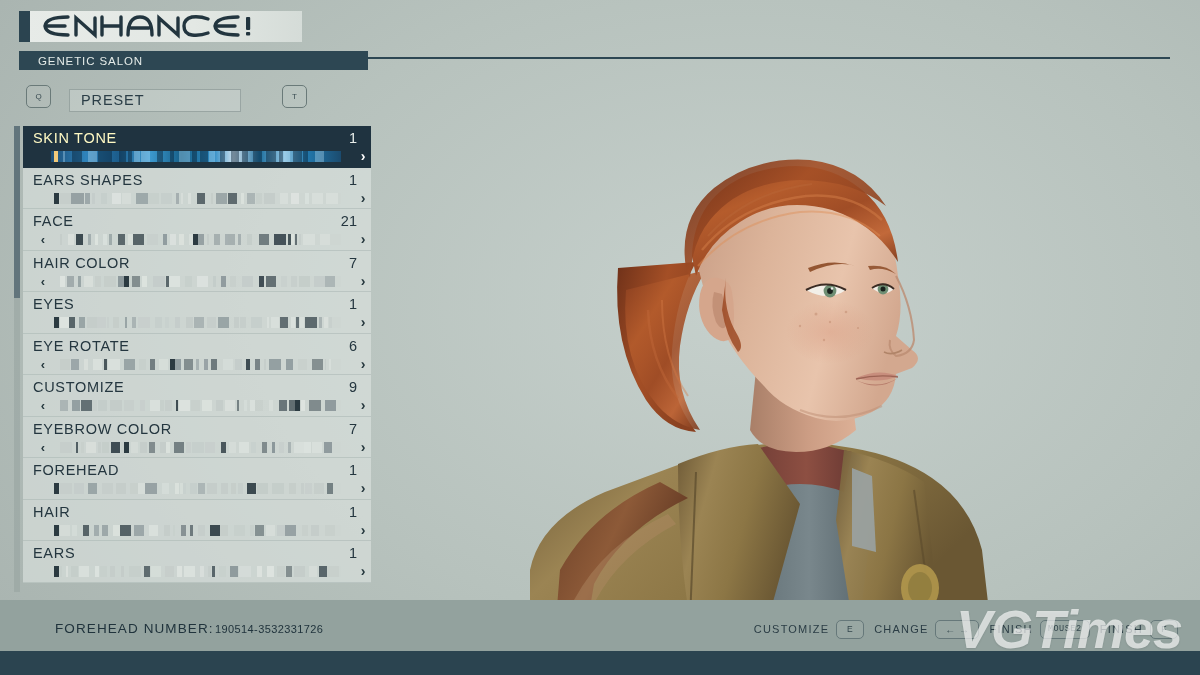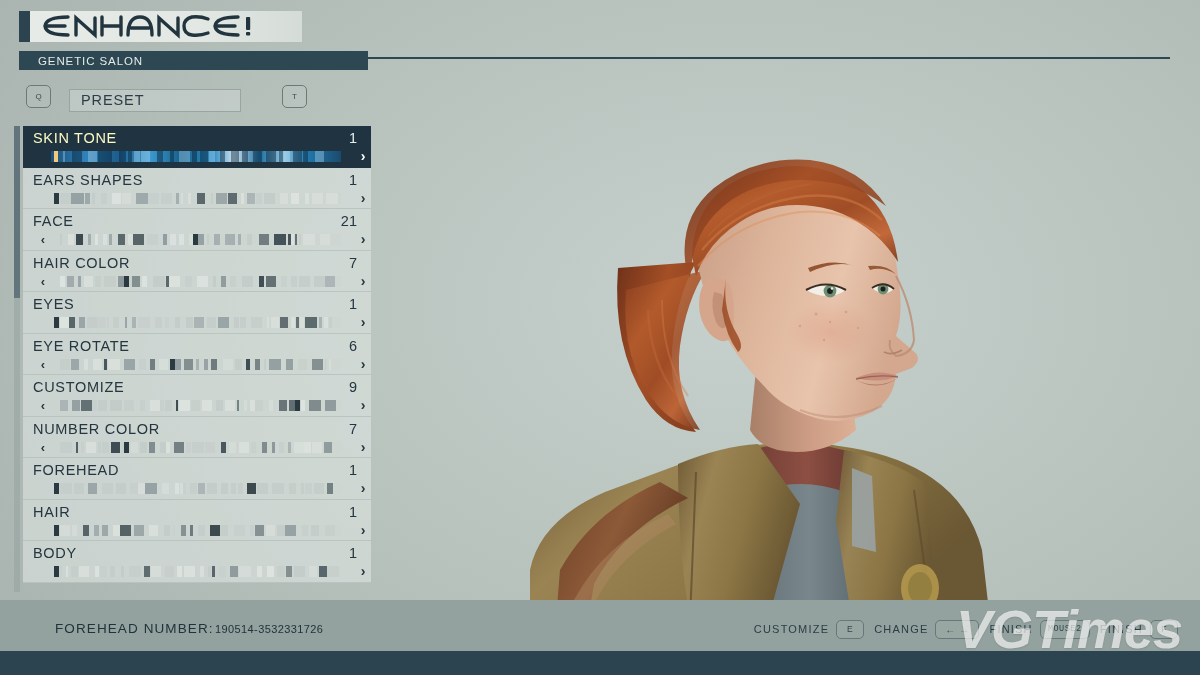--- a/index.html
+++ b/index.html
@@ -746,21 +746,21 @@
               <div class="seg" style="left: 85.3293%; width: 0.715375%; background: rgb(196, 204, 201); opacity: 0.51;"></div>
               <div class="seg" style="left: 86.2949%; width: 1.36616%; background: rgb(221, 227, 223); opacity: 1;"></div>
               <div class="seg" style="left: 89.0056%; width: 4.0228%; background: rgb(57, 71, 78); opacity: 0.52;"></div>
               <div class="seg" style="left: 94.6343%; width: 3.77959%; background: rgb(140, 152, 155); opacity: 0.95;"></div>
               <div class="cursor" style="left: 84%;"></div>
             </div>
           </div>
           <div class="arrow-right">›</div>
         </div>
         <div class="row">
-          <div class="row-label">NUMBER COLOR</div>
+          <div class="row-label">EYEBROW COLOR</div>
           <div class="row-value">7</div>
           <div class="row-slider">
             <div class="arrow">‹</div>
             <div class="strip">
               <div class="seg" style="left: 3%; width: 4.19096%; background: rgb(196, 204, 201); opacity: 0.75;"></div>
               <div class="seg" style="left: 8.46015%; width: 0.95566%; background: rgb(57, 71, 78); opacity: 0.83;"></div>
               <div class="seg" style="left: 10.3537%; width: 0.880073%; background: rgb(196, 204, 201); opacity: 0.55;"></div>
               <div class="seg" style="left: 12.0846%; width: 2.29874%; background: rgb(221, 227, 223); opacity: 0.68;"></div>
               <div class="seg" style="left: 14.3944%; width: 1.26073%; background: rgb(221, 227, 223); opacity: 0.68;"></div>
               <div class="seg" style="left: 16.1767%; width: 1.08902%; background: rgb(196, 204, 201); opacity: 0.78;"></div>
@@ -860,21 +860,21 @@
               <div class="seg" style="left: 80.7208%; width: 3.8705%; background: rgb(140, 152, 155); opacity: 0.83;"></div>
               <div class="seg" style="left: 86.4816%; width: 2.19668%; background: rgb(196, 204, 201); opacity: 0.51;"></div>
               <div class="seg" style="left: 89.8022%; width: 2.55186%; background: rgb(196, 204, 201); opacity: 0.91;"></div>
               <div class="seg" style="left: 94.3913%; width: 3.55404%; background: rgb(196, 204, 201); opacity: 0.61;"></div>
               <div class="cursor" style="left: 1%;"></div>
             </div>
           </div>
           <div class="arrow-right">›</div>
         </div>
         <div class="row">
-          <div class="row-label">BODY</div>
+          <div class="row-label">EARS</div>
           <div class="row-value">1</div>
           <div class="row-slider">
             <div class="arrow blank">‹</div>
             <div class="strip">
               <div class="seg" style="left: 3%; width: 0.958091%; background: rgb(196, 204, 201); opacity: 0.53;"></div>
               <div class="seg" style="left: 5.06315%; width: 0.850891%; background: rgb(221, 227, 223); opacity: 0.74;"></div>
               <div class="seg" style="left: 7.04729%; width: 2.21171%; background: rgb(196, 204, 201); opacity: 0.81;"></div>
               <div class="seg" style="left: 9.52909%; width: 3.58271%; background: rgb(221, 227, 223); opacity: 0.73;"></div>
               <div class="seg" style="left: 15.1937%; width: 1.32587%; background: rgb(221, 227, 223); opacity: 0.9;"></div>
               <div class="seg" style="left: 16.9797%; width: 2.3452%; background: rgb(196, 204, 201); opacity: 0.53;"></div>

